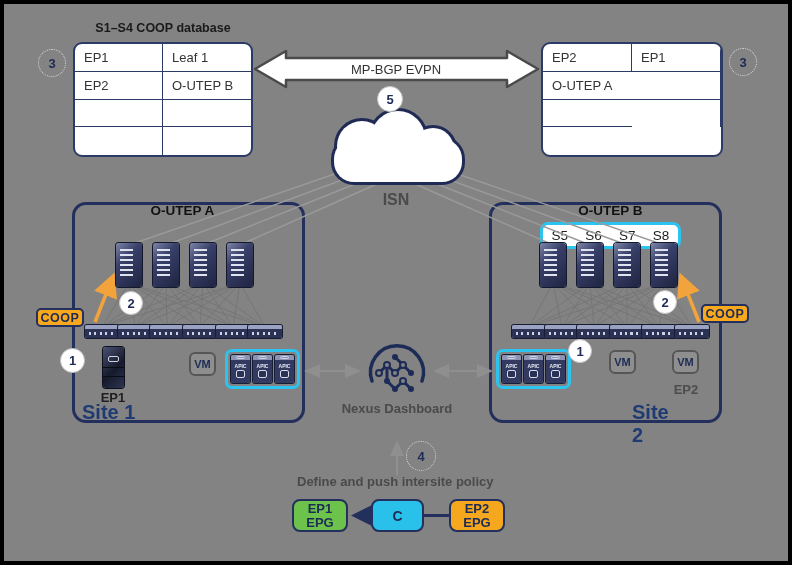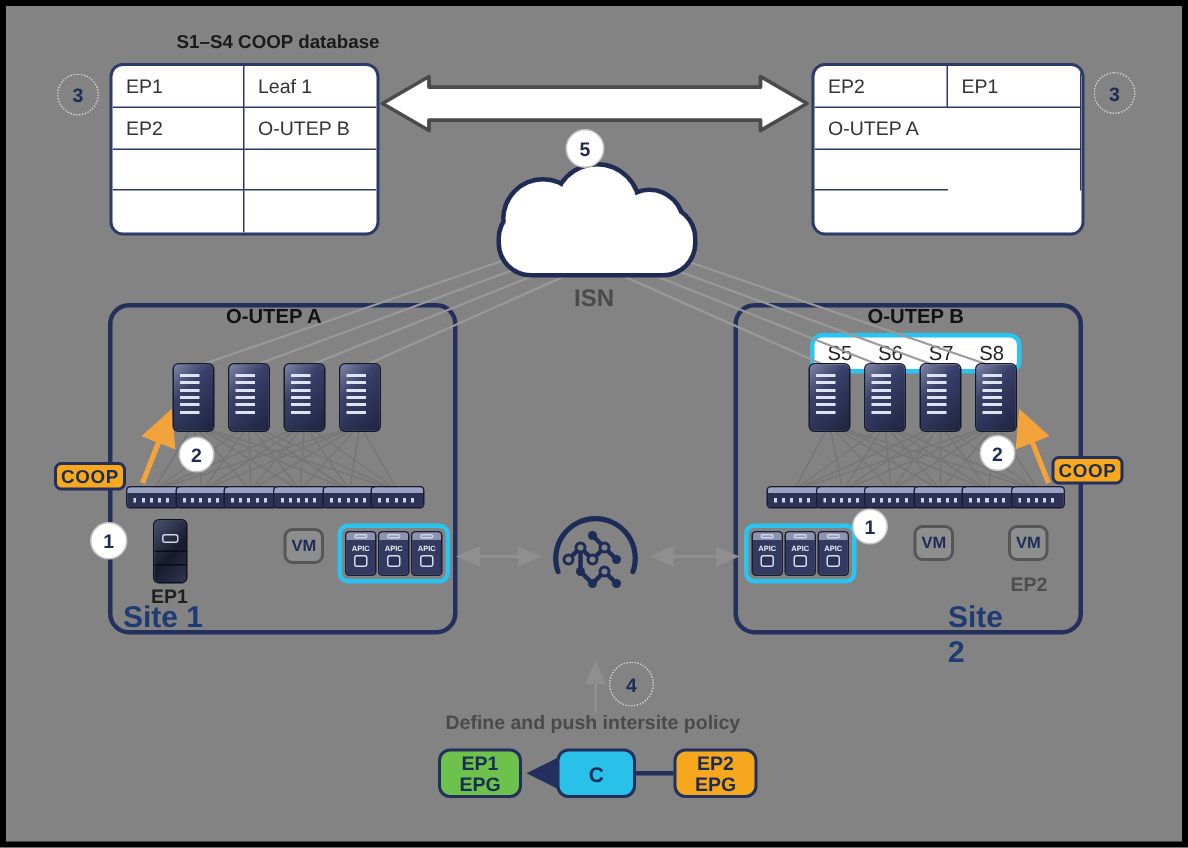--- a/index.html
+++ b/index.html
@@ -1,21 +1,21 @@
 <!DOCTYPE html>
 <html><head>
 <meta charset="utf-8">
 <style>
   html,body{margin:0;padding:0;background:#838383;}
   *{box-sizing:border-box;font-family:"Liberation Sans",sans-serif;}
   .stage{position:relative;width:792px;height:565px;background:#838383;overflow:hidden;}
   .frame{position:absolute;inset:0;border:4px solid #000;z-index:9;pointer-events:none;}
 
   
-  .tbl-title{position:absolute;font-size:12.5px;font-weight:bold;color:#1a1a1a;text-align:right;z-index:4;}
+  .tbl-title{position:absolute;font-size:12.5px;font-weight:bold;color:#1a1a1a;text-align:center;z-index:4;}
   .coop-table{position:absolute;background:#fff;border:2.5px solid #2b3a66;border-radius:9px;display:grid;
     grid-template-columns:1fr 1fr;grid-template-rows:repeat(4,1fr);overflow:hidden;z-index:2;}
   .coop-table .cell{border-right:1.5px solid #2b3a66;border-bottom:1.5px solid #2b3a66;display:flex;
     align-items:center;padding-left:9px;font-size:13px;color:#333;}
   .coop-table .cell.c2{border-right:none;}
   .coop-table .cell.r4{border-bottom:none;}
 
   
   .badge{position:absolute;border-radius:50%;display:flex;align-items:center;justify-content:center;
     font-weight:bold;font-size:13px;color:#1d2b57;z-index:6;}
@@ -104,20 +104,21 @@
 
   <div class="badge ghost" style="left:38px;top:49px;width:28px;height:28px;">3</div>
   <div class="badge ghost" style="left:729px;top:48px;width:28px;height:28px;">3</div>
   <div class="badge solid" style="left:377px;top:86px;width:26px;height:26px;">5</div>
   <div class="badge solid" style="left:119px;top:291px;width:24px;height:24px;">2</div>
   <div class="badge solid" style="left:653px;top:290px;width:24px;height:24px;">2</div>
   <div class="badge solid" style="left:60px;top:348px;width:25px;height:25px;">1</div>
   <div class="badge solid" style="left:568px;top:339px;width:24px;height:24px;">1</div>
   <div class="badge ghost" style="left:406px;top:441px;width:30px;height:30px;">4</div>
 
+  <div class="mpbgp-label" style="left:300px;top:62px;width:192px;">MP-BGP EVPN</div>
   <div class="isn-label" style="left:360px;top:191px;width:72px;">ISN</div>
 
   <div class="site-box" style="left:72px;top:202px;width:233px;height:221px;"></div>
   <div class="utep-title" style="left:112px;top:203px;width:141px;">O-UTEP A</div>
   <div class="site-label" style="left:82px;top:401px;">Site 1</div>
 
   <div class="site-box" style="left:489px;top:202px;width:233px;height:221px;"></div>
   <div class="utep-title" style="left:540px;top:203px;width:141px;">O-UTEP B</div>
   <div class="spine-panel" style="left:540px;top:222px;width:141px;height:27px;">
     <span class="spine-label">S5</span>
@@ -191,20 +192,21 @@
         <circle cx="46" cy="48" r="3"></circle>
     </g>
     <g fill="#838383" stroke="#1d2b57" stroke-width="2">
       <circle cx="14" cy="32" r="3"></circle>
         <circle cx="22" cy="24" r="3"></circle>
       <circle cx="30" cy="32" r="3"></circle>
         <circle cx="38" cy="24" r="3"></circle>
         <circle cx="38" cy="40" r="3"></circle>
     </g>
   </svg>
+  <div class="ndo-label" style="left:330px;top:401px;width:134px;">Nexus Dashboard</div>
 
   <div class="policy-label" style="left:297px;top:474px;width:200px;">Define and push intersite policy</div>
   <div class="epg green" style="left:292px;top:499px;">
     <span>EP1</span>
     <span>EPG</span>
   </div>
   <div class="contract" style="left:371px;top:499px;">C</div>
   <div class="epg orange" style="left:449px;top:499px;">
     <span>EP2</span>
     <span>EPG</span>

